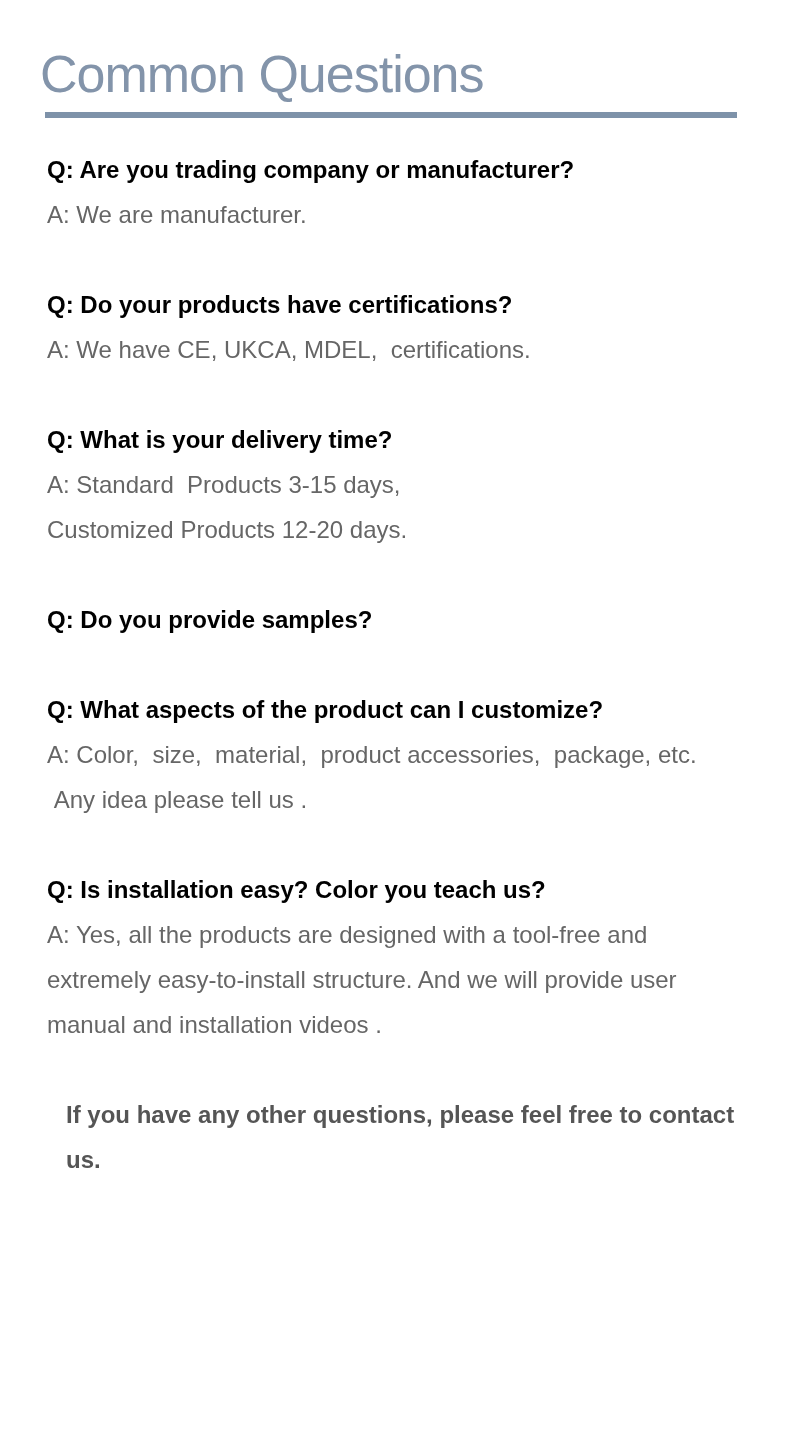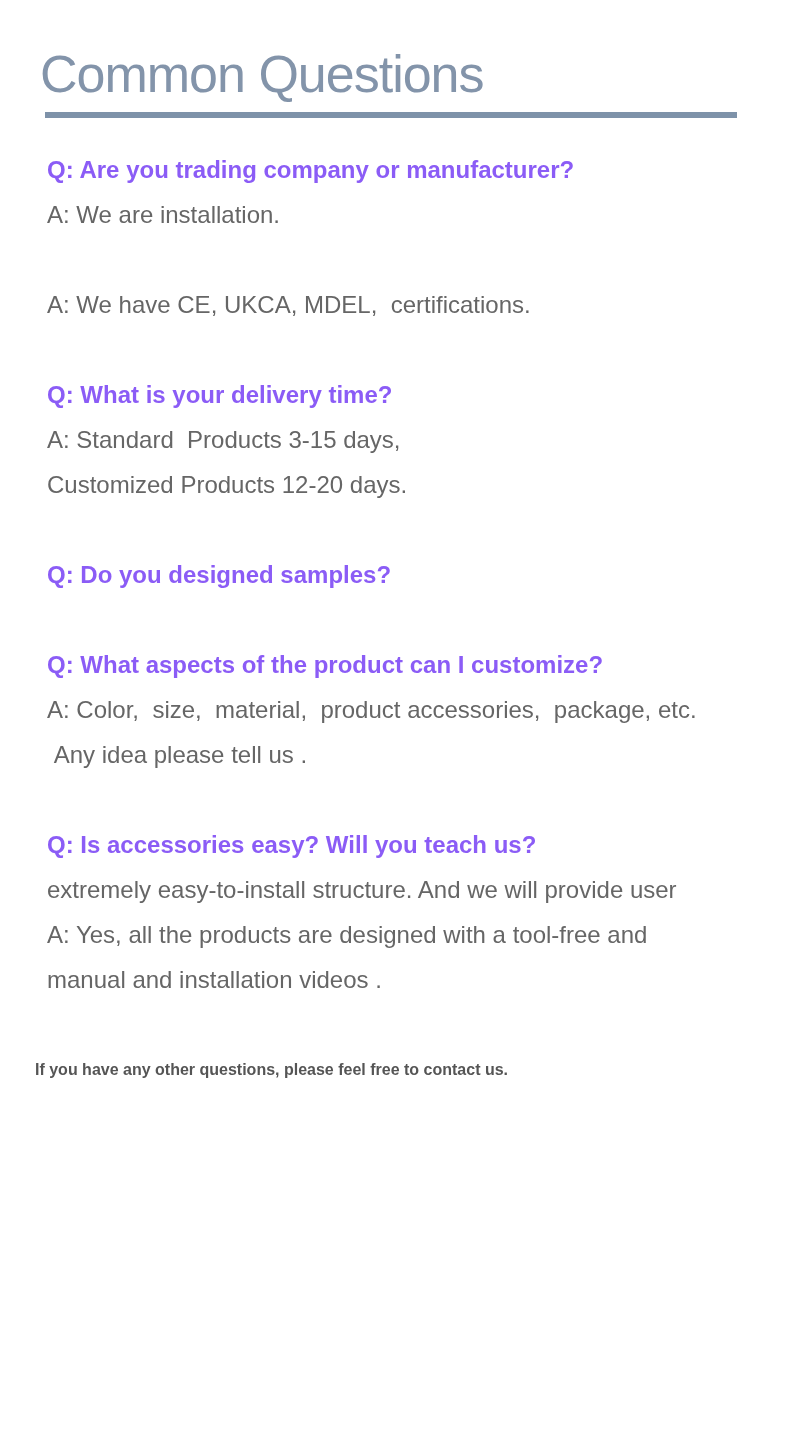--- a/index.html
+++ b/index.html
@@ -37,81 +37,82 @@
     margin: 0 40px 0 47px;
     padding-top: 29px;
   }
   .faq-item {
     margin-bottom: 45px;
   }
   .q-line {
     font-size: 24px;
     line-height: 45px;
     font-weight: 700;
-    color: #8b5cf6;
+    color: #000000;
     white-space: pre-wrap;
   }
   .a-line {
     font-size: 24px;
     line-height: 45px;
     font-weight: 400;
     color: #666666;
     white-space: pre-wrap;
   }
   .footer-note {
-    margin: 0 40px 0 35px;
-    font-size: 16px;
+    margin: 0 40px 0 66px;
+    font-size: 24px;
     line-height: 45px;
     font-weight: 700;
     color: #555555;
     white-space: pre-wrap;
   }
 </style>
 </head>
 <body>
 
 <div class="page">
 
   <div class="header">
     <h1 class="page-title">Common Questions</h1>
   </div>
   <div class="title-rule"></div>
 
   <div class="faq">
 
     <div class="faq-item">
       <div class="q-line">Q: Are you trading company or manufacturer?</div>
-      <div class="a-line">A: We are installation.</div>
+      <div class="a-line">A: We are manufacturer.</div>
     </div>
 
     <div class="faq-item">
+      <div class="q-line">Q: Do your products have certifications?</div>
       <div class="a-line">A: We have CE, UKCA, MDEL,  certifications.</div>
     </div>
 
     <div class="faq-item">
       <div class="q-line">Q: What is your delivery time?</div>
       <div class="a-line">A: Standard  Products 3-15 days,</div>
       <div class="a-line">Customized Products 12-20 days.</div>
     </div>
 
 
     <div class="faq-item">
-      <div class="q-line">Q: Do you designed samples?</div>
+      <div class="q-line">Q: Do you provide samples?</div>
     </div>
 
     <div class="faq-item">
       <div class="q-line">Q: What aspects of the product can I customize?</div>
       <div class="a-line">A: Color,  size,  material,  product accessories,  package, etc.</div>
       <div class="a-line"> Any idea please tell us .</div>
     </div>
 
     <div class="faq-item">
-      <div class="q-line">Q: Is accessories easy? Will you teach us?</div>
+      <div class="q-line">Q: Is installation easy? Color you teach us?</div>
+      <div class="a-line">A: Yes, all the products are designed with a tool-free and</div>
       <div class="a-line">extremely easy-to-install structure. And we will provide user</div>
-      <div class="a-line">A: Yes, all the products are designed with a tool-free and</div>
       <div class="a-line">manual and installation videos .</div>
     </div>
 
   </div>
 
   <div class="footer-note">If you have any other questions, please feel free to contact us.</div>
 
 </div>
 
 </body></html>

